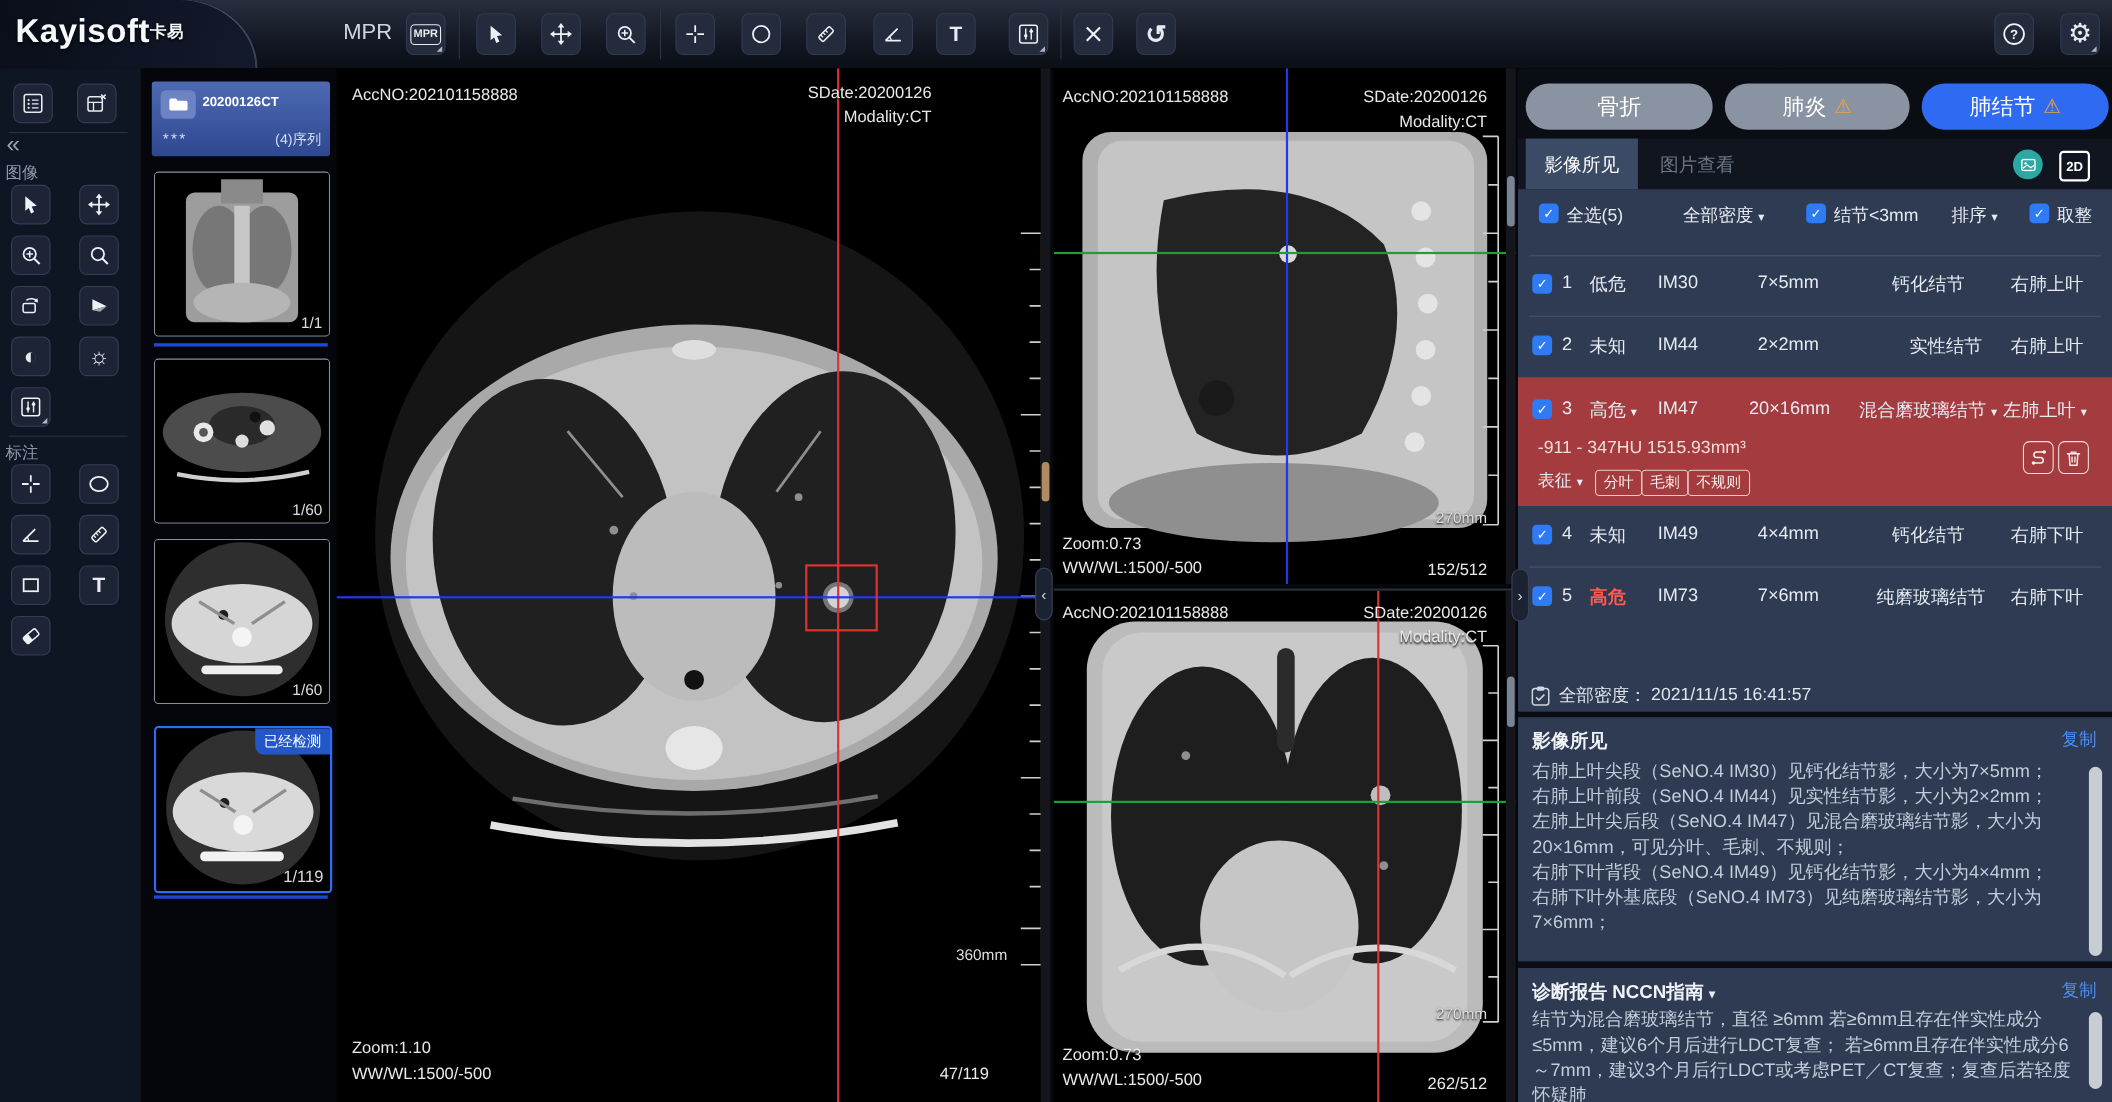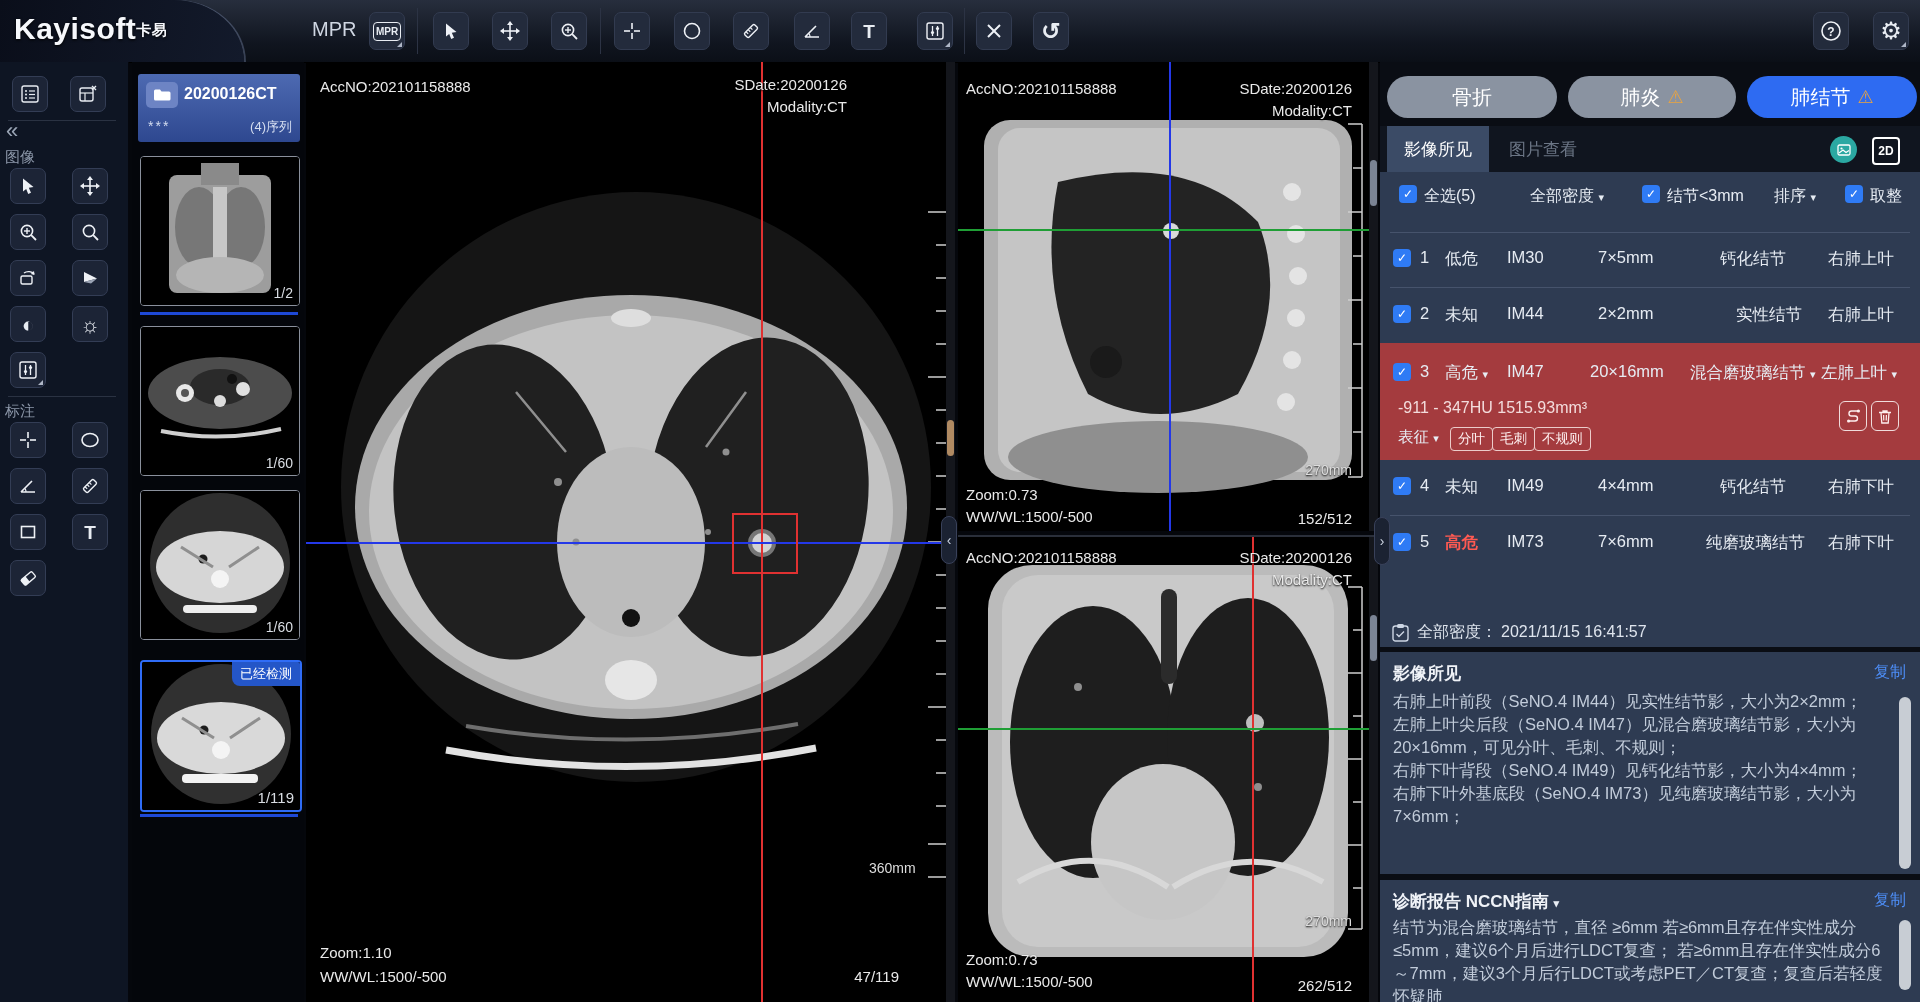--- a/index.html
+++ b/index.html
@@ -3,21 +3,21 @@
 <meta charset="utf-8">
 <style>
   html,body{margin:0;padding:0;background:#000;}
   #app{position:relative;width:1920px;height:1002px;overflow:hidden;background:#05070c;
        font-family:"Liberation Sans",sans-serif;color:#e8edf4;-webkit-font-smoothing:antialiased;}
   .abs{position:absolute;}
   
   #topbar{position:absolute;left:0;top:0;width:1920px;height:62px;
           background:linear-gradient(#272e3d,#10151f 70%,#0b0f17);border-bottom:1px solid #000;}
   #logo-block{position:absolute;left:0;top:0;width:232px;height:62px;background:linear-gradient(100deg,#0a0e1a,#131a2b);
-              border-top-right-radius:70px 62px;box-shadow:2px 0 0 #8fa3cc55;padding-left:12px;}
+              border-top-right-radius:70px 62px;box-shadow:2px 0 0 #8fa3cc55;}
   #logo-text{position:absolute;left:14px;top:12px;font-size:30px;font-weight:bold;color:#f6f8fc;letter-spacing:.5px;text-shadow:0 1px 3px #000;}
   #logo-cn{font-size:15px;font-weight:bold;vertical-align:4px;}
   .tbtn{position:absolute;top:12px;width:34px;height:36px;background:#232b3c;border:1px solid #323b50;border-radius:7px;
         display:flex;align-items:center;justify-content:center;color:#e8ecf2;}
   .tsep{position:absolute;top:8px;width:1px;height:46px;background:#2c3344;}
   .corner:after{content:"";position:absolute;right:2px;bottom:2px;border-left:5px solid transparent;border-bottom:5px solid #aeb6c6;}
   .glyph{font-size:19px;line-height:1;}
   #mpr-text{position:absolute;left:312px;top:18px;font-size:20px;color:#cfd6e2;}
   .mpr-hex{font-size:10px;font-weight:bold;border:1.5px solid #e8ecf2;border-radius:4px;padding:3px 2px;}
   
@@ -25,21 +25,21 @@
   .sbtn{position:absolute;width:34px;height:34px;background:#27304594;border:1px solid #333d55;border-radius:7px;
         display:flex;align-items:center;justify-content:center;color:#e8ecf2;}
   .sb-label{position:absolute;left:5px;font-size:15px;color:#8e99ab;}
   .sb-div{position:absolute;left:8px;width:108px;height:1px;background:#2a3242;}
   
   #series{position:absolute;left:132px;top:62px;width:172px;height:940px;background:#04060b;}
   #series-header{position:absolute;left:6px;top:12px;width:162px;height:68px;border-radius:3px;
                  background:linear-gradient(#4d6ab2,#2e4890);}
   #folder-btn{position:absolute;left:8px;top:8px;width:32px;height:26px;background:#6d84c4;border-radius:5px;
               display:flex;align-items:center;justify-content:center;}
-  #series-title{position:absolute;left:46px;top:11px;font-size:16px;font-weight:bold;color:#fff;}
+  #series-title{position:absolute;left:46px;top:11px;font-size:12px;font-weight:bold;color:#fff;}
   #series-stars{position:absolute;left:10px;top:44px;font-size:14px;color:#d4ddf0;letter-spacing:2px;}
   #series-count{position:absolute;right:8px;top:44px;font-size:13px;color:#d4ddf0;}
   .thumb{position:absolute;left:8px;width:158px;height:148px;border:1px solid #8a909c;border-radius:4px;background:#000;overflow:hidden;}
   .thumb svg{position:absolute;left:0;top:0;}
   .thumb-label{position:absolute;right:6px;bottom:4px;font-size:14px;color:#d9dde3;text-shadow:0 0 3px #000;}
   .blue-line{position:absolute;left:8px;width:158px;height:3px;background:#1e49d6;}
   #thumb4{border:2px solid #2f6cf6;}
   #thumb-badge{position:absolute;right:0;top:0;background:#2456c8;color:#fff;font-size:13px;padding:3px 8px;border-bottom-left-radius:8px;}
   
   .vp{position:absolute;background:#000;overflow:hidden;}
@@ -347,21 +347,21 @@
     <div class="thumb" style="top:94px">
       <svg width="158" height="148" viewBox="0 0 158 148">
         <rect width="158" height="148" fill="#000"></rect>
         <rect x="28" y="18" width="102" height="118" rx="8" fill="#9d9d9d"></rect>
         <rect x="60" y="6" width="38" height="22" fill="#8a8a8a"></rect>
         <ellipse cx="58" cy="70" rx="24" ry="40" fill="#777"></ellipse>
         <ellipse cx="100" cy="70" rx="24" ry="40" fill="#777"></ellipse>
         <rect x="72" y="30" width="14" height="95" fill="#c7c7c7"></rect>
         <ellipse cx="79" cy="118" rx="44" ry="18" fill="#b5b5b5"></ellipse>
       </svg>
-      <span class="thumb-label">1/2</span>
+      <span class="thumb-label">1/1</span>
     </div>
     <div class="blue-line" style="top:250px"></div>
 
     <div class="thumb" style="top:264px">
       <svg width="158" height="148" viewBox="0 0 158 148">
         <rect width="158" height="148" fill="#000"></rect>
         <ellipse cx="79" cy="66" rx="72" ry="36" fill="#4c4c4c"></ellipse>
         <ellipse cx="79" cy="60" rx="30" ry="18" fill="#2a2a2a"></ellipse>
         <circle cx="44" cy="66" r="9" fill="#e8e8e8"></circle>
           <circle cx="44" cy="66" r="4" fill="#555"></circle>
@@ -693,20 +693,21 @@
     </div>
 
     <div class="handle" style="left:-6px;top:455px">
         <span>›</span>
       </div>
 
     <div class="card" style="top:590px;height:222px">
       <div class="card-title">影像所见</div>
       <div class="copy-link">复制</div>
       <div class="card-text">
+        <div>右肺上叶尖段（SeNO.4 IM30）见钙化结节影，大小为7×5mm；</div>
         <div>右肺上叶前段（SeNO.4 IM44）见实性结节影，大小为2×2mm；</div>
         <div>左肺上叶尖后段（SeNO.4 IM47）见混合磨玻璃结节影，大小为20×16mm，可见分叶、毛刺、不规则；</div>
         <div>右肺下叶背段（SeNO.4 IM49）见钙化结节影，大小为4×4mm；</div>
         <div>右肺下叶外基底段（SeNO.4 IM73）见纯磨玻璃结节影，大小为7×6mm；</div>
       </div>
       <div class="card-thumb" style="top:45px;height:172px"></div>
     </div>
 
     <div class="card" style="top:818px;height:130px">
       <div class="card-title"><span>诊断报告 NCCN指南</span> <span class="caret">▾</span></div>

